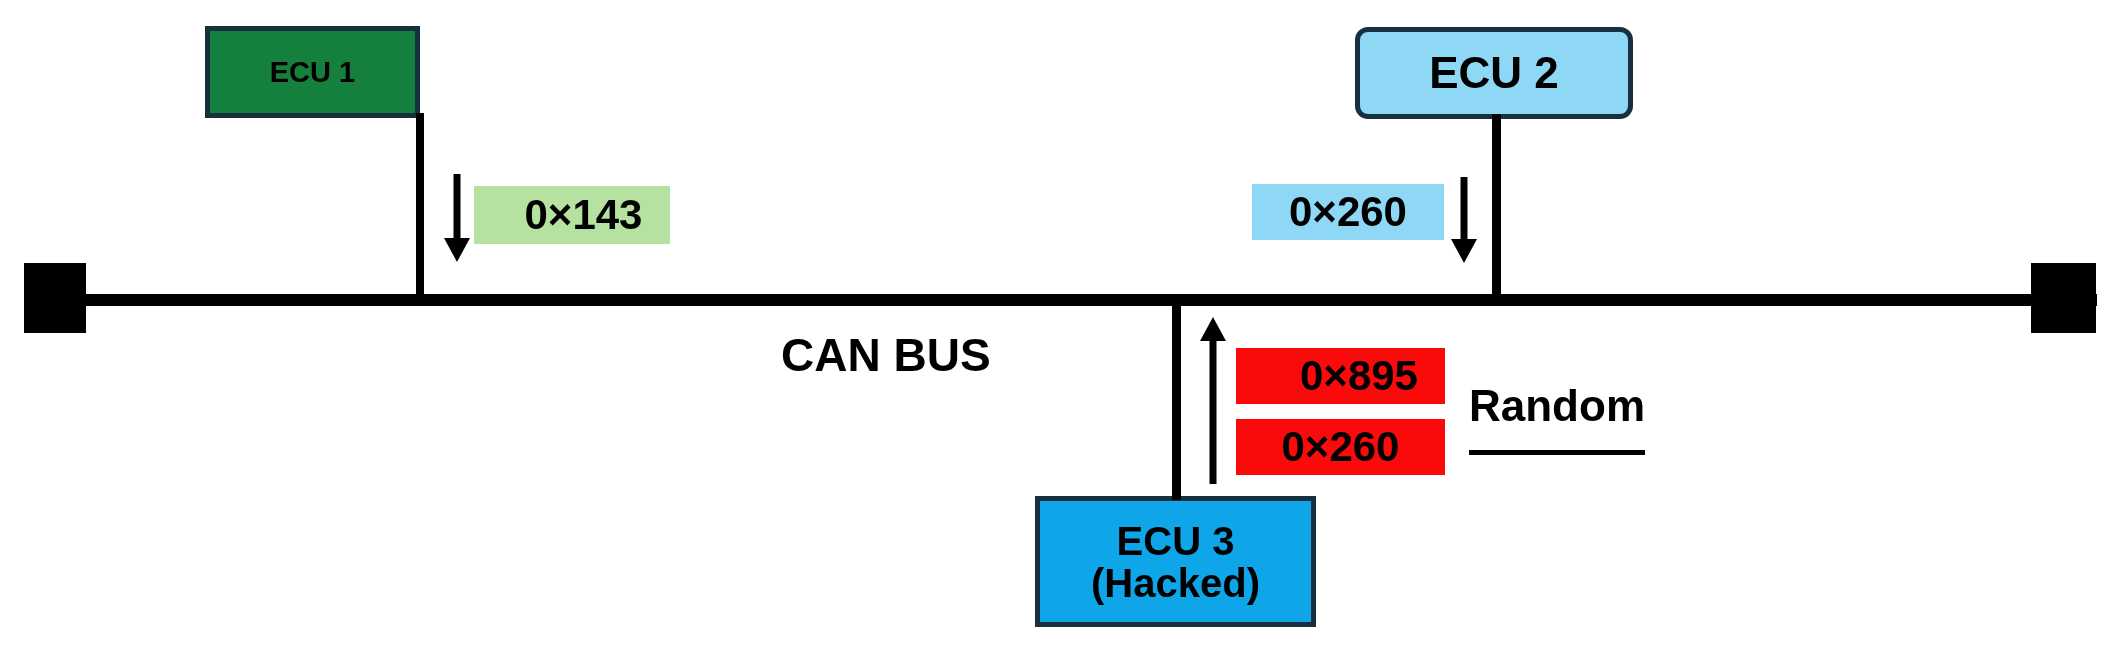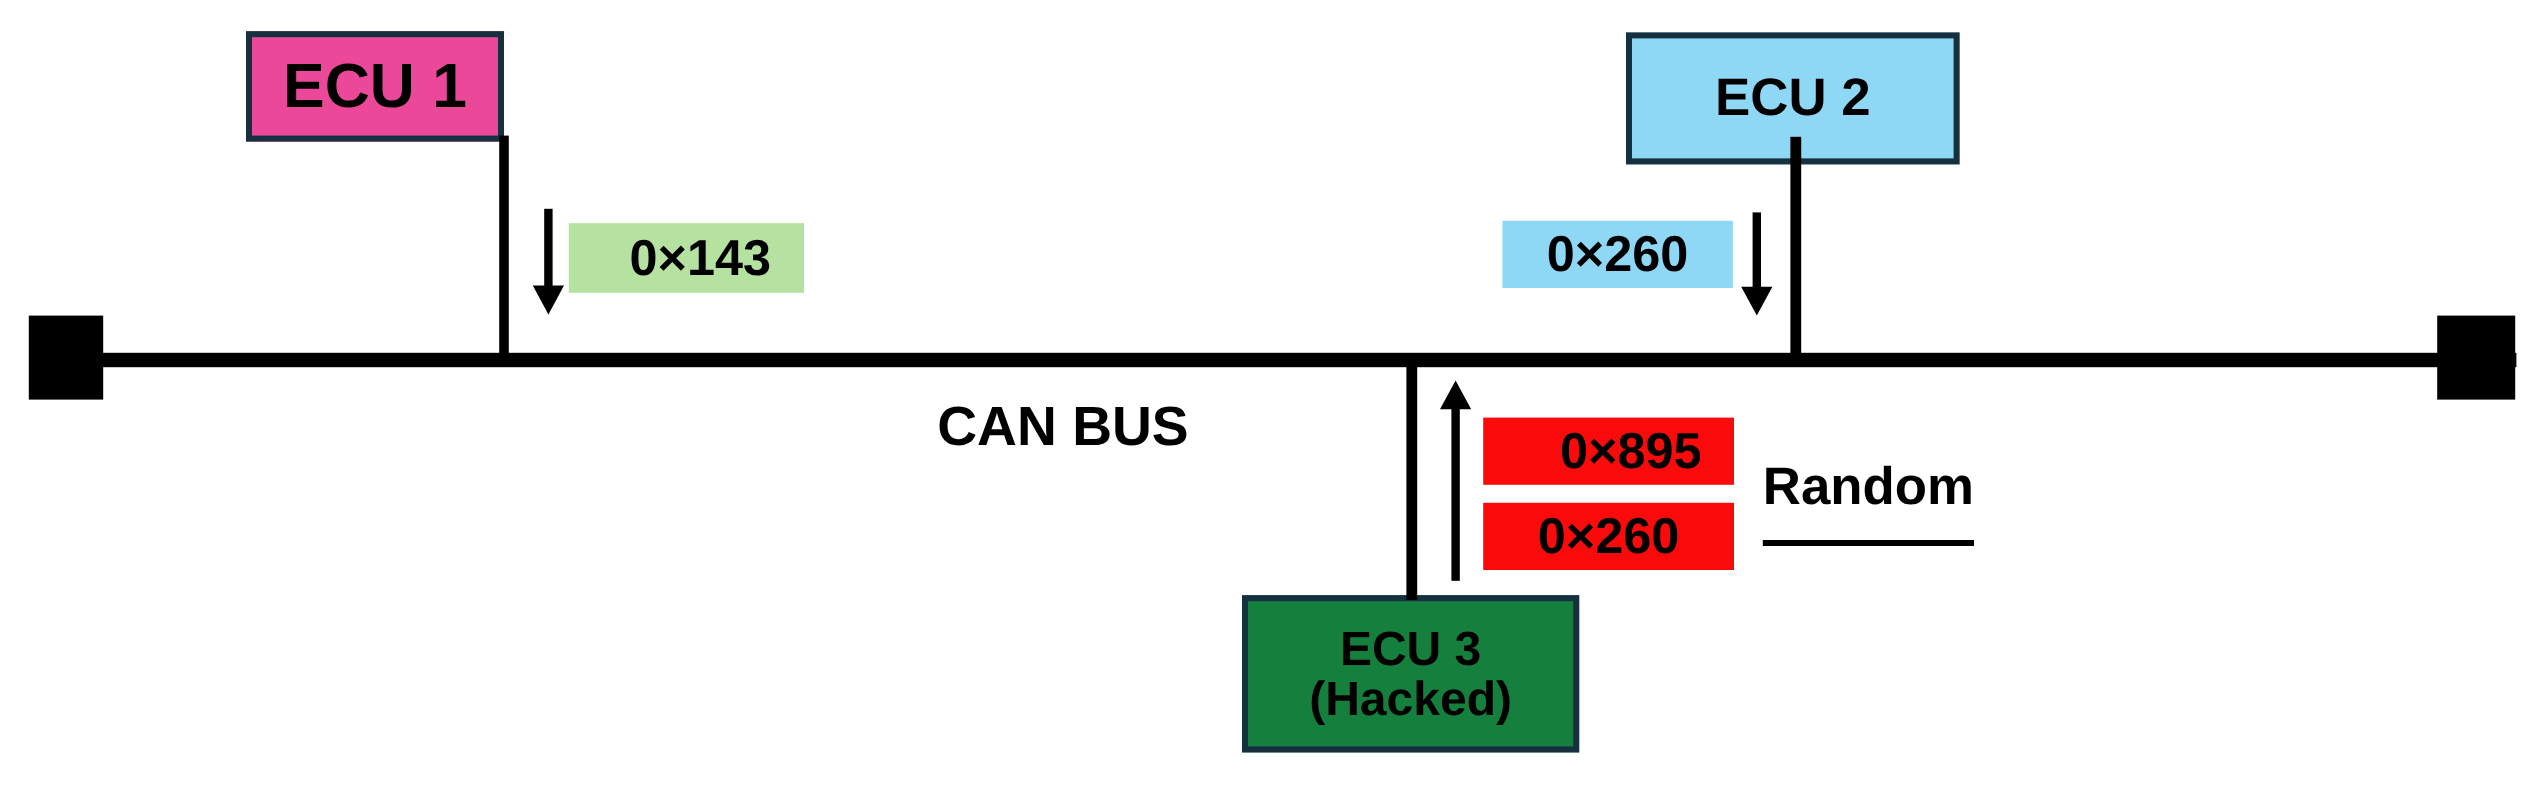--- a/index.html
+++ b/index.html
@@ -113,47 +113,47 @@
 <div id="canvas">
 
   <div class="bus-line" style="left:25px; top:294px; width:2072px; height:12px;"></div>
 
   <div class="terminal" style="left:24px; top:263px; width:62px; height:70px;"></div>
 
   <div class="terminal" style="left:2031px; top:263px; width:65px; height:70px;"></div>
 
   <div class="bus-label" style="left:781px; top:328px; font-size:46px;">CAN BUS</div>
 
-  <div class="node-box" style="left:205px; top:26px; width:215px; height:92px; background:#ec4899; font-size:52px;">
+  <div class="node-box" style="left:205px; top:26px; width:215px; height:92px; background:#15803d; font-size:29px;">
     <span class="node-line">ECU 1</span>
   </div>
 
   <div class="stub" style="left:416px; top:113px; width:8px; height:185px;"></div>
 
   <div class="arrow down" style="left:444px; top:174px; width:26px; height:88px;">
     <div class="shaft"></div>
     <div class="head"></div>
   </div>
 
   <div class="msg-tag" style="left:474px; top:186px; width:196px; height:58px; background:#b5e2a0; font-size:42px;padding-left:23px;">0×143</div>
 
-  <div class="node-box" style="left:1355px; top:27px; width:278px; height:110px; background:#8fd8f5; font-size:44px;">
+  <div class="node-box" style="left:1355px; top:27px; width:278px; height:92px; background:#8fd8f5; font-size:44px;border-radius:13px;">
     <span class="node-line">ECU 2</span>
   </div>
 
   <div class="stub" style="left:1492px; top:114px; width:9px; height:184px;"></div>
 
   <div class="arrow down" style="left:1451px; top:177px; width:26px; height:86px;">
     <div class="shaft"></div>
     <div class="head"></div>
   </div>
 
   <div class="msg-tag" style="left:1252px; top:184px; width:192px; height:56px; background:#8fd8f5; font-size:42px;">0×260</div>
 
-  <div class="node-box" style="left:1035px; top:496px; width:281px; height:131px; background:#15803d; font-size:40px;">
+  <div class="node-box" style="left:1035px; top:496px; width:281px; height:131px; background:#0ea5e9; font-size:40px;">
     <span class="node-line">ECU 3</span>
     <span class="node-line">(Hacked)</span>
   </div>
 
   <div class="stub" style="left:1172px; top:300px; width:9px; height:200px;"></div>
 
   <div class="arrow up" style="left:1200px; top:317px; width:26px; height:167px;">
     <div class="shaft"></div>
     <div class="head"></div>
   </div>

